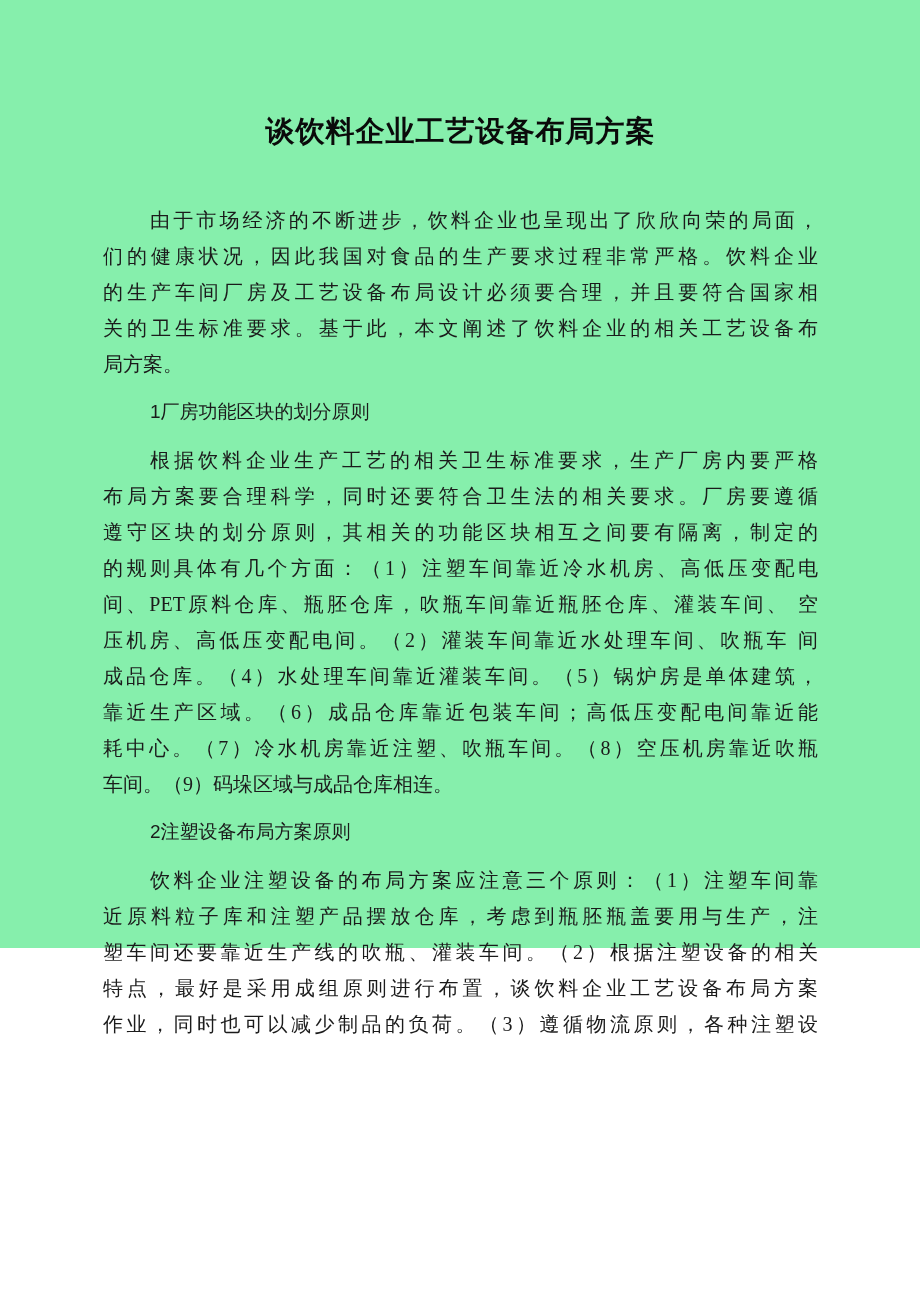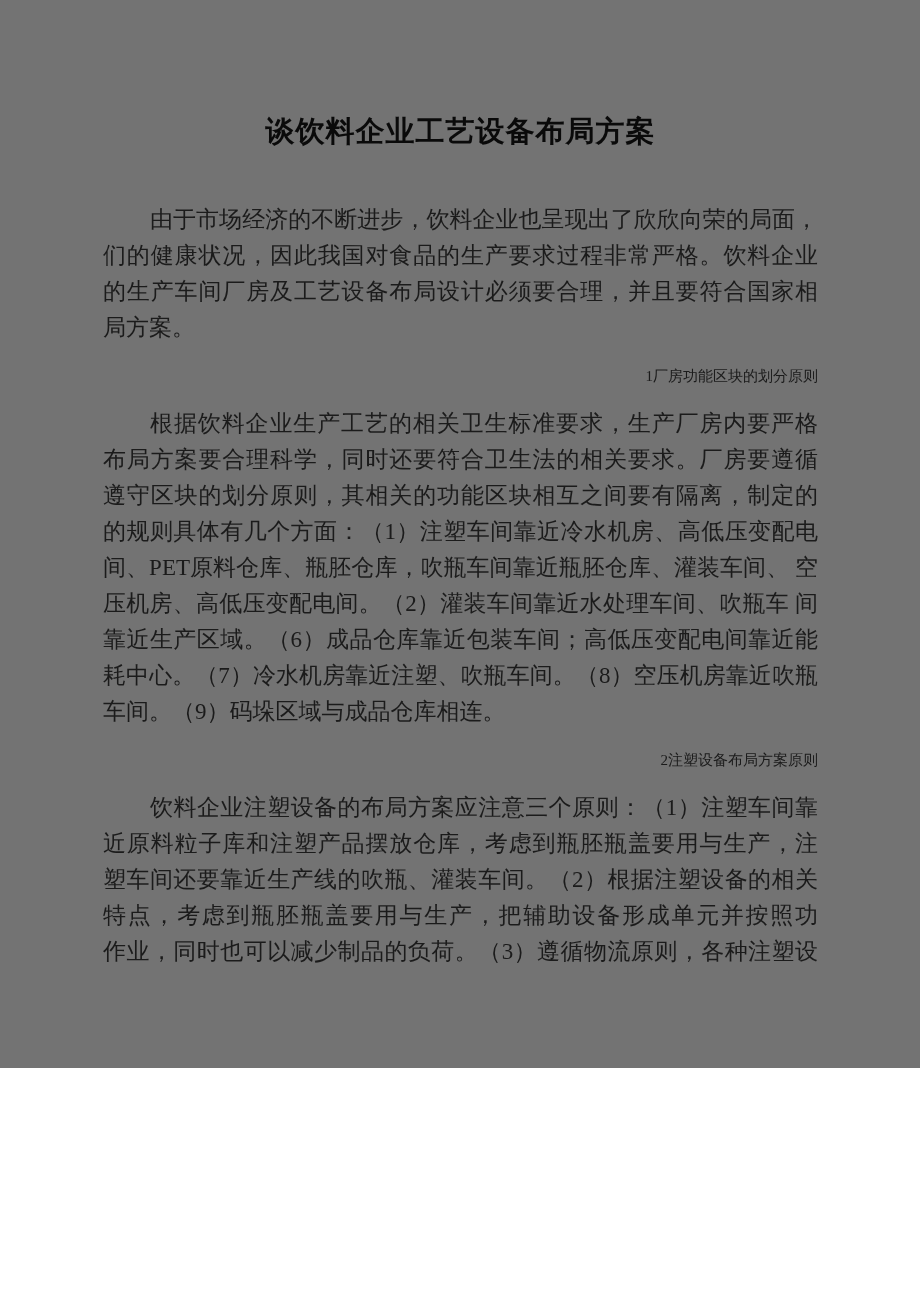--- a/index.html
+++ b/index.html
@@ -8,93 +8,95 @@
   }
   body {
     width: 920px;
     height: 1302px;
     background: #ffffff;
     overflow: hidden;
   }
   .page {
     box-sizing: border-box;
     width: 920px;
-    height: 1068px;
+    height: 948px;
     padding: 112px 102px 0 103px;
-    background: #737373;
+    background: #86efac;
   }
   .doc-title {
     font-family: "Liberation Sans", sans-serif;
     font-weight: 700;
     font-size: 29px;
     line-height: 38px;
     text-align: center;
     color: #0a0a0a;
     margin: 0 0 52px 0;
     letter-spacing: 1px;
   }
   .line {
     font-family: "Liberation Serif", serif;
-    font-size: 23px;
+    font-size: 20px;
     line-height: 36px;
     color: #1b1b1b;
     text-align: justify;
     text-align-last: justify;
   }
   .line.short {
     text-align: center;
     text-align-last: left;
   }
   .line.indent {
     text-indent: 47px;
   }
   .heading {
-    font-family: Liberation Serif, serif;
-    font-size: 15px;
+    font-family: Liberation Sans, sans-serif;
+    font-size: 19px;
     line-height: 36px;
     color: #1b1b1b;
-    text-align: right;
+    text-align: left;
     text-indent: 47px;
     margin: 12px 0;
   }
   .paragraph {
     margin: 0;
   }
 </style>
 </head>
 <body>
 
 <div class="page">
 
   <h1 class="doc-title">谈饮料企业工艺设备布局方案</h1>
 
   <div class="paragraph">
     <div class="line indent">由于市场经济的不断进步，饮料企业也呈现出了欣欣向荣的局面，</div>
     <div class="line">们的健康状况，因此我国对食品的生产要求过程非常严格。饮料企业</div>
     <div class="line">的生产车间厂房及工艺设备布局设计必须要合理，并且要符合国家相</div>
+    <div class="line">关的卫生标准要求。基于此，本文阐述了饮料企业的相关工艺设备布</div>
     <div class="line short">局方案。</div>
   </div>
 
   <div class="heading">1厂房功能区块的划分原则</div>
 
   <div class="paragraph">
     <div class="line indent">根据饮料企业生产工艺的相关卫生标准要求，生产厂房内要严格</div>
     <div class="line">布局方案要合理科学，同时还要符合卫生法的相关要求。厂房要遵循</div>
     <div class="line">遵守区块的划分原则，其相关的功能区块相互之间要有隔离，制定的</div>
     <div class="line">的规则具体有几个方面：（1）注塑车间靠近冷水机房、高低压变配电</div>
     <div class="line">间、PET原料仓库、瓶胚仓库，吹瓶车间靠近瓶胚仓库、灌装车间、 空</div>
     <div class="line">压机房、高低压变配电间。（2）灌装车间靠近水处理车间、吹瓶车 间</div>
+    <div class="line">成品仓库。（4）水处理车间靠近灌装车间。（5）锅炉房是单体建筑，</div>
     <div class="line">靠近生产区域。（6）成品仓库靠近包装车间；高低压变配电间靠近能</div>
     <div class="line">耗中心。（7）冷水机房靠近注塑、吹瓶车间。（8）空压机房靠近吹瓶</div>
     <div class="line short">车间。（9）码垛区域与成品仓库相连。</div>
   </div>
 
   <div class="heading">2注塑设备布局方案原则</div>
 
   <div class="paragraph">
     <div class="line indent">饮料企业注塑设备的布局方案应注意三个原则：（1）注塑车间靠</div>
     <div class="line">近原料粒子库和注塑产品摆放仓库，考虑到瓶胚瓶盖要用与生产，注</div>
     <div class="line">塑车间还要靠近生产线的吹瓶、灌装车间。（2）根据注塑设备的相关</div>
-    <div class="line">特点，考虑到瓶胚瓶盖要用与生产，把辅助设备形成单元并按照功</div>
+    <div class="line">特点，最好是采用成组原则进行布置，谈饮料企业工艺设备布局方案</div>
     <div class="line">作业，同时也可以减少制品的负荷。（3）遵循物流原则，各种注塑设</div>
   </div>
 
 </div>
 
 </body></html>

